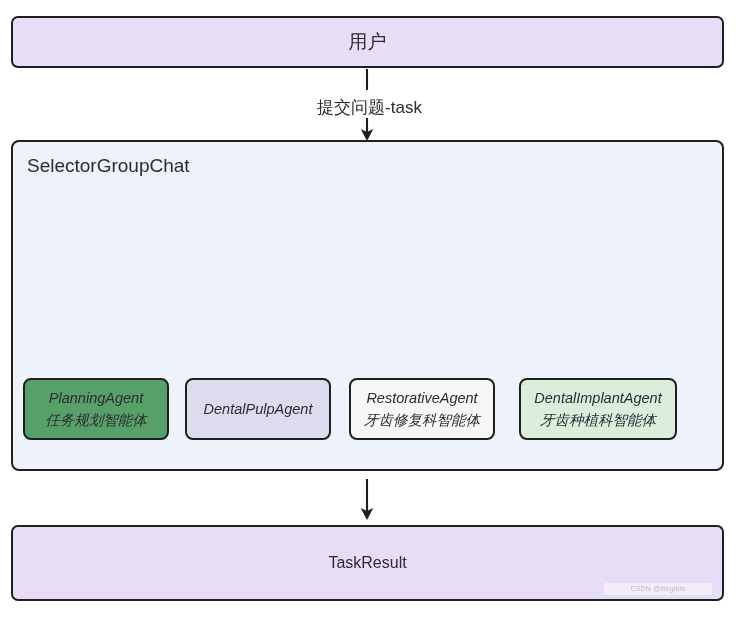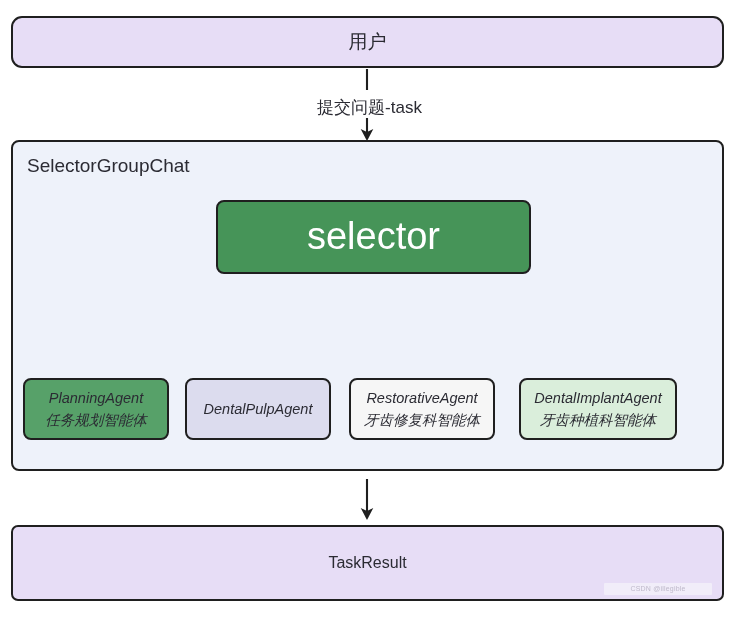--- a/index.html
+++ b/index.html
@@ -41,21 +41,20 @@
     line-height: 1.25;
   }
   
   #node-user {
     left: 11px;
     top: 16px;
     width: 713px;
     height: 52px;
     background: #e7ddf6;
     font-size: 19px;
-    border-radius: 11px;
   }
   
   #node-group {
     left: 11px;
     top: 140px;
     width: 713px;
     height: 331px;
     background: #eef2fa;
     display: block;
     border-radius: 8px;
@@ -185,23 +184,20 @@
   <div class="node" id="node-user">
     <span>用户</span>
   </div>
 
   <div id="edge-label-task">提交问题-task</div>
 
   <div class="node" id="node-group">
     <div id="group-title">SelectorGroupChat</div>
   </div>
 
-  <div class="node" id="node-selector">
-    <span>selector</span>
-  </div>
 
   <div class="node agent" id="node-agent-0">
     <span class="line1">PlanningAgent</span>
     <span class="line2">任务规划智能体</span>
   </div>
 
   <div class="node agent" id="node-agent-1">
     <span class="line1">DentalPulpAgent</span>
   </div>
 

